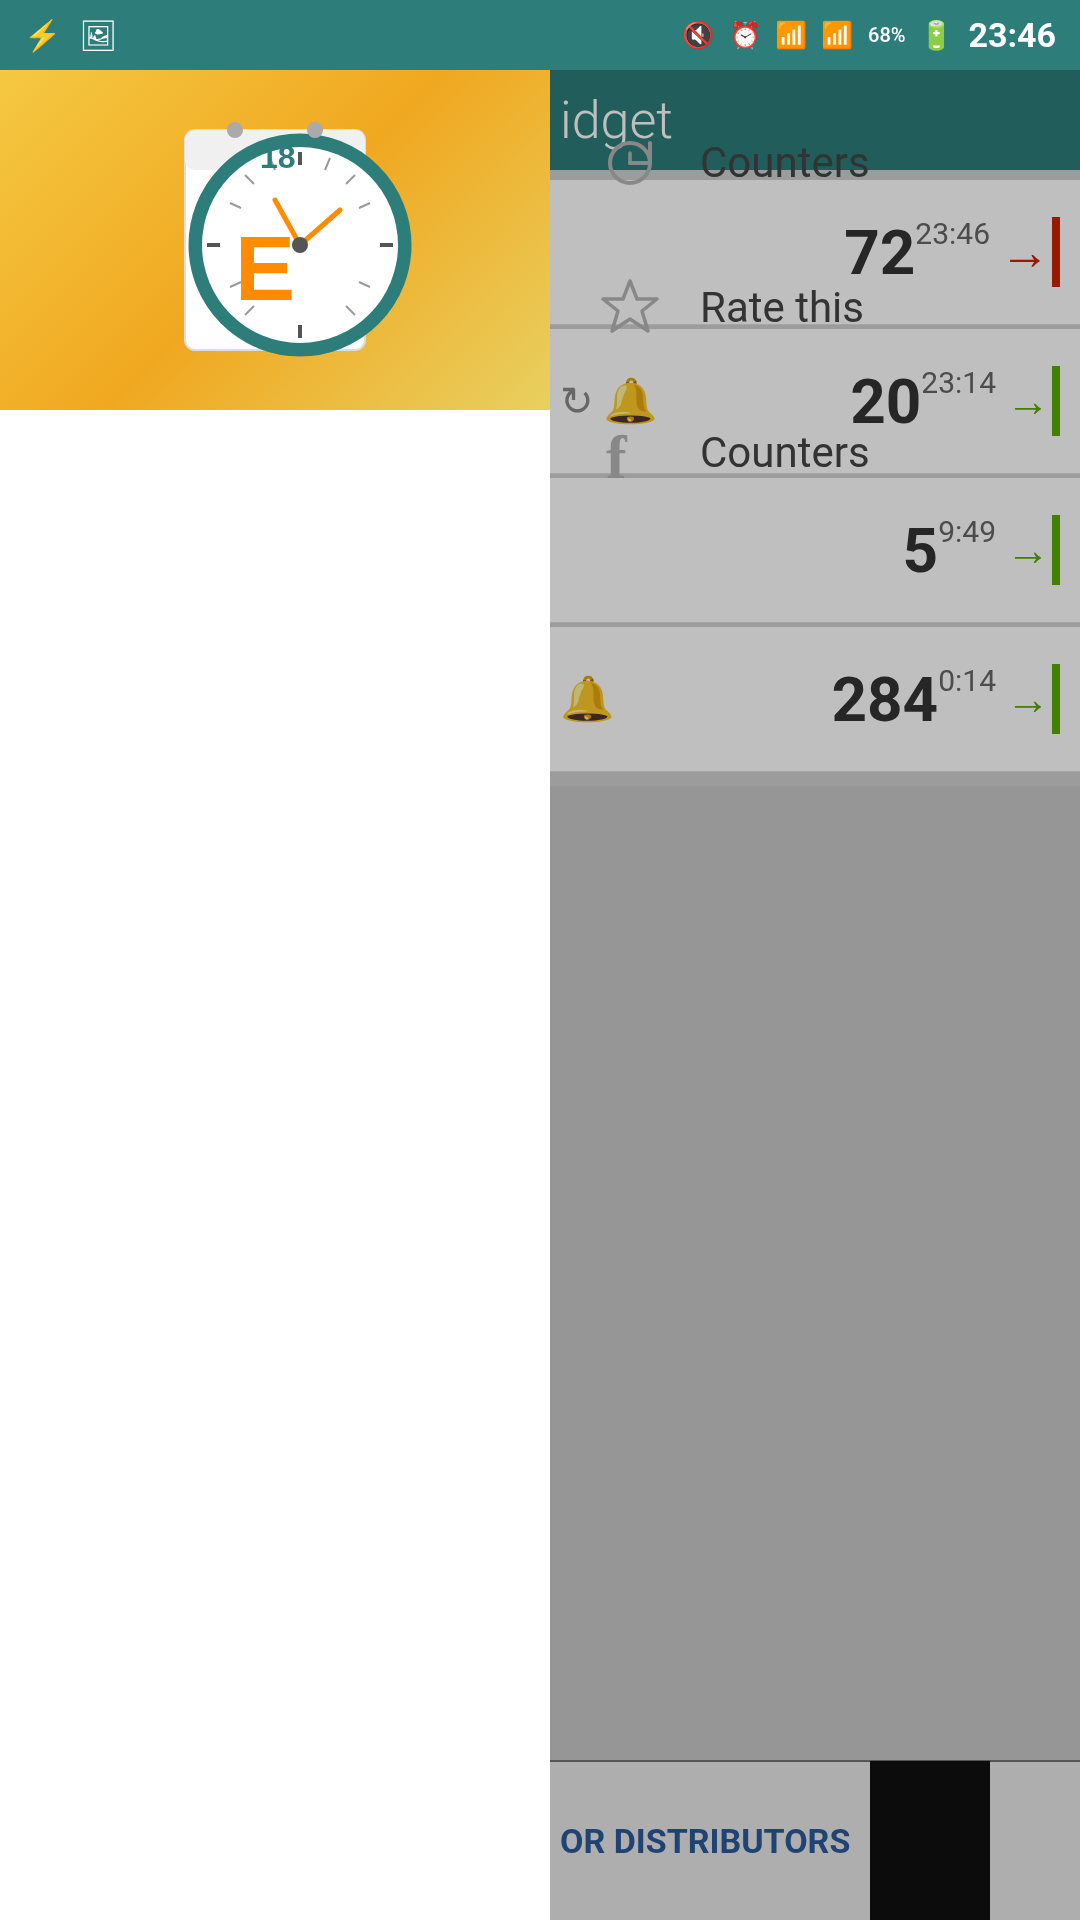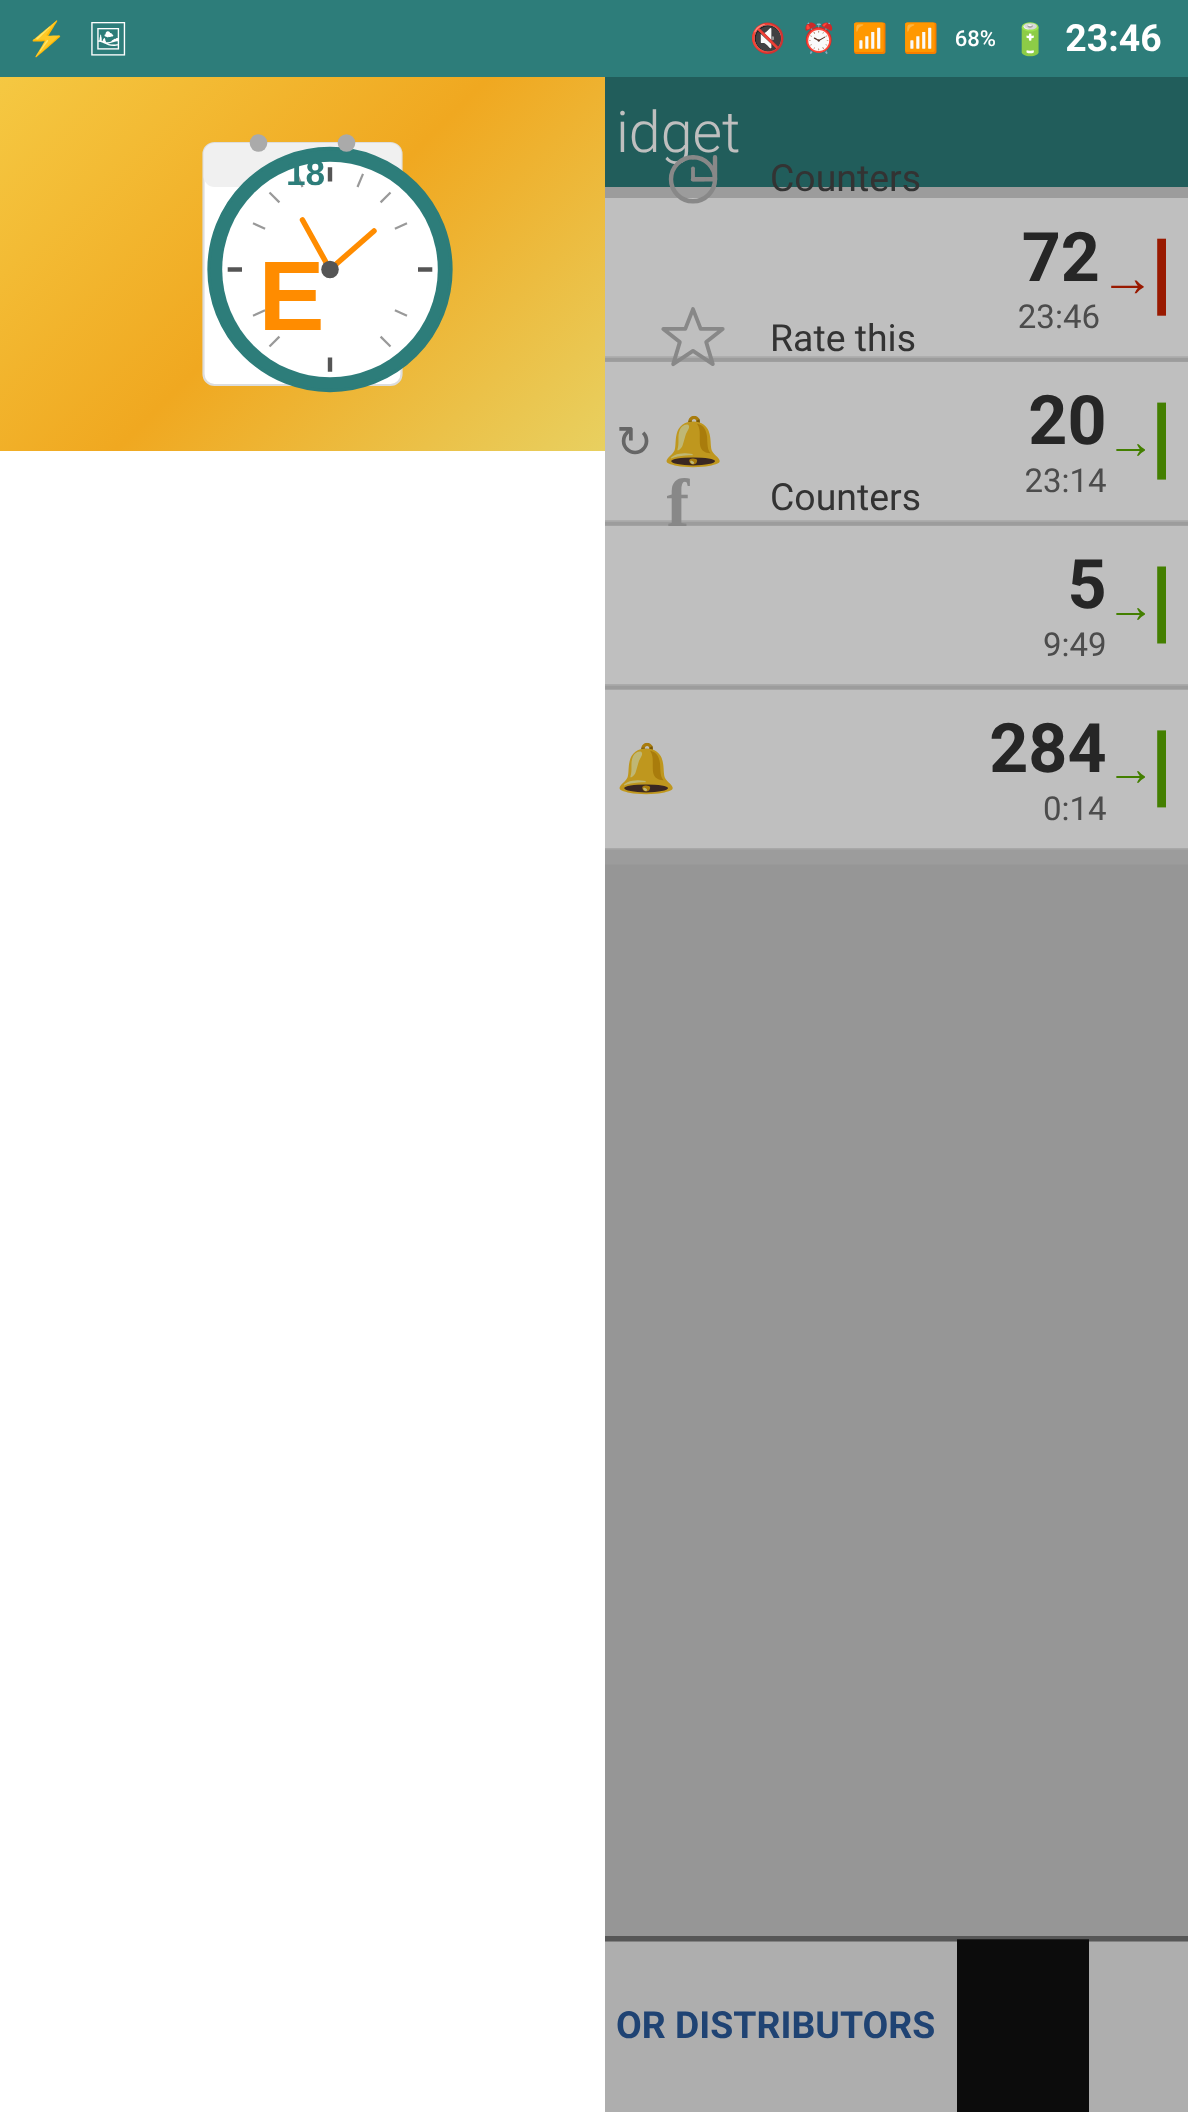--- a/index.html
+++ b/index.html
@@ -83,22 +83,22 @@
       height: 145px;
       display: flex;
       align-items: center;
       justify-content: flex-end;
       padding-right: 20px;
       border-bottom: 1px solid #ddd;
       position: relative;
     }
     .counter-row-content {
       display: flex;
-      flex-direction: column;
-      align-items: flex-end;
+      flex-direction: row;
+      margin-right: 10px;
     }
     .counter-number {
       font-size: 62px;
       font-weight: bold;
       color: #333;
     }
     .counter-time {
       font-size: 30px;
       color: #666;
     }
@@ -146,21 +146,21 @@
     
     .ad-banner {
       position: absolute;
       bottom: 0;
       left: 540px;
       width: 540px;
       height: 160px;
       background: #e8e8e8;
       display: flex;
       align-items: center;
-      border-top: 5px solid #737373;
+      border-top: 2px solid #737373;
     }
     .ad-text {
       color: #2a5a9a;
       font-size: 34px;
       font-weight: bold;
       text-align: center;
       padding: 20px;
       line-height: 1.3;
     }
     .ad-black-box {
@@ -228,21 +228,21 @@
     .menu-icon {
       width: 80px;
       display: flex;
       align-items: center;
       justify-content: center;
       font-size: 56px;
       color: #888;
       flex-shrink: 0;
     }
     .menu-label {
-      font-size: 34px;
+      font-size: 42px;
       color: #333;
       margin-left: 30px;
       font-weight: 400;
     }
   </style>
 </head>
 <body>
 
 <div class="status-bar">
   <div class="status-bar-left">

